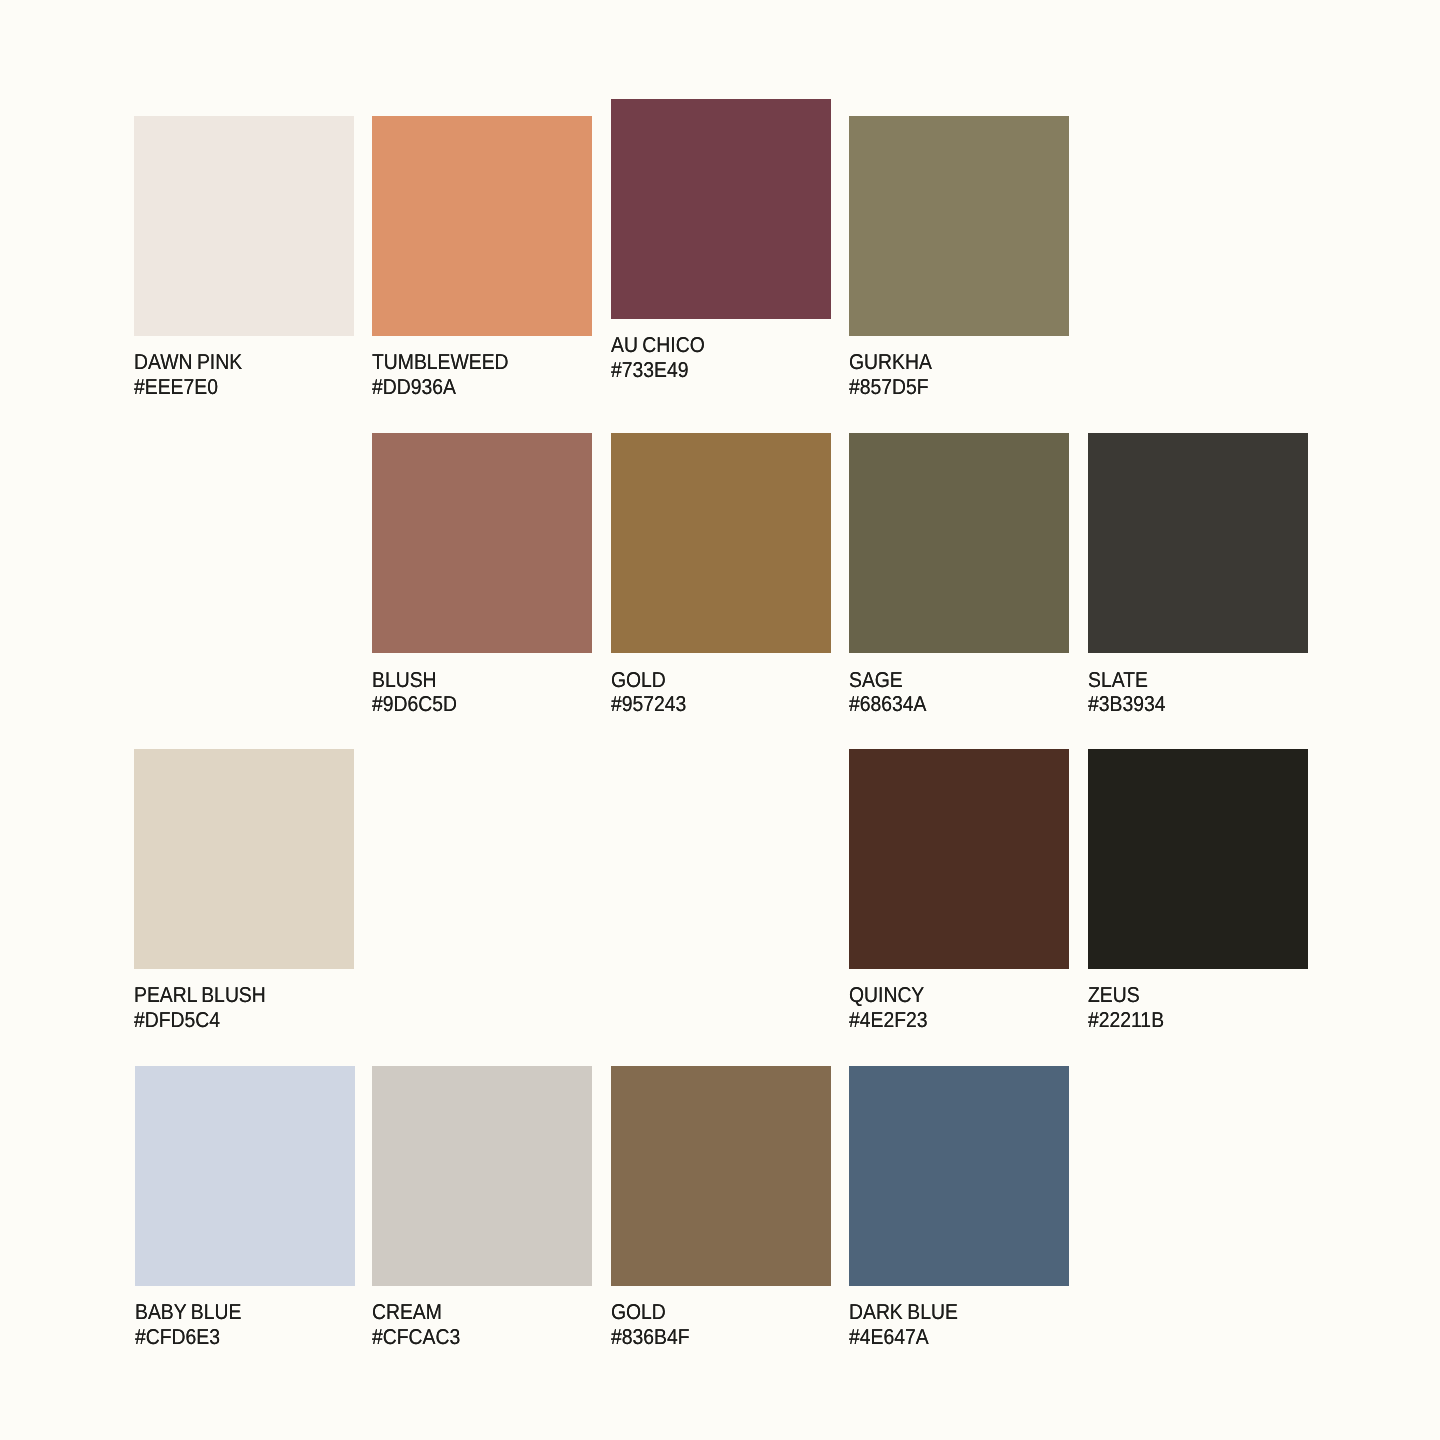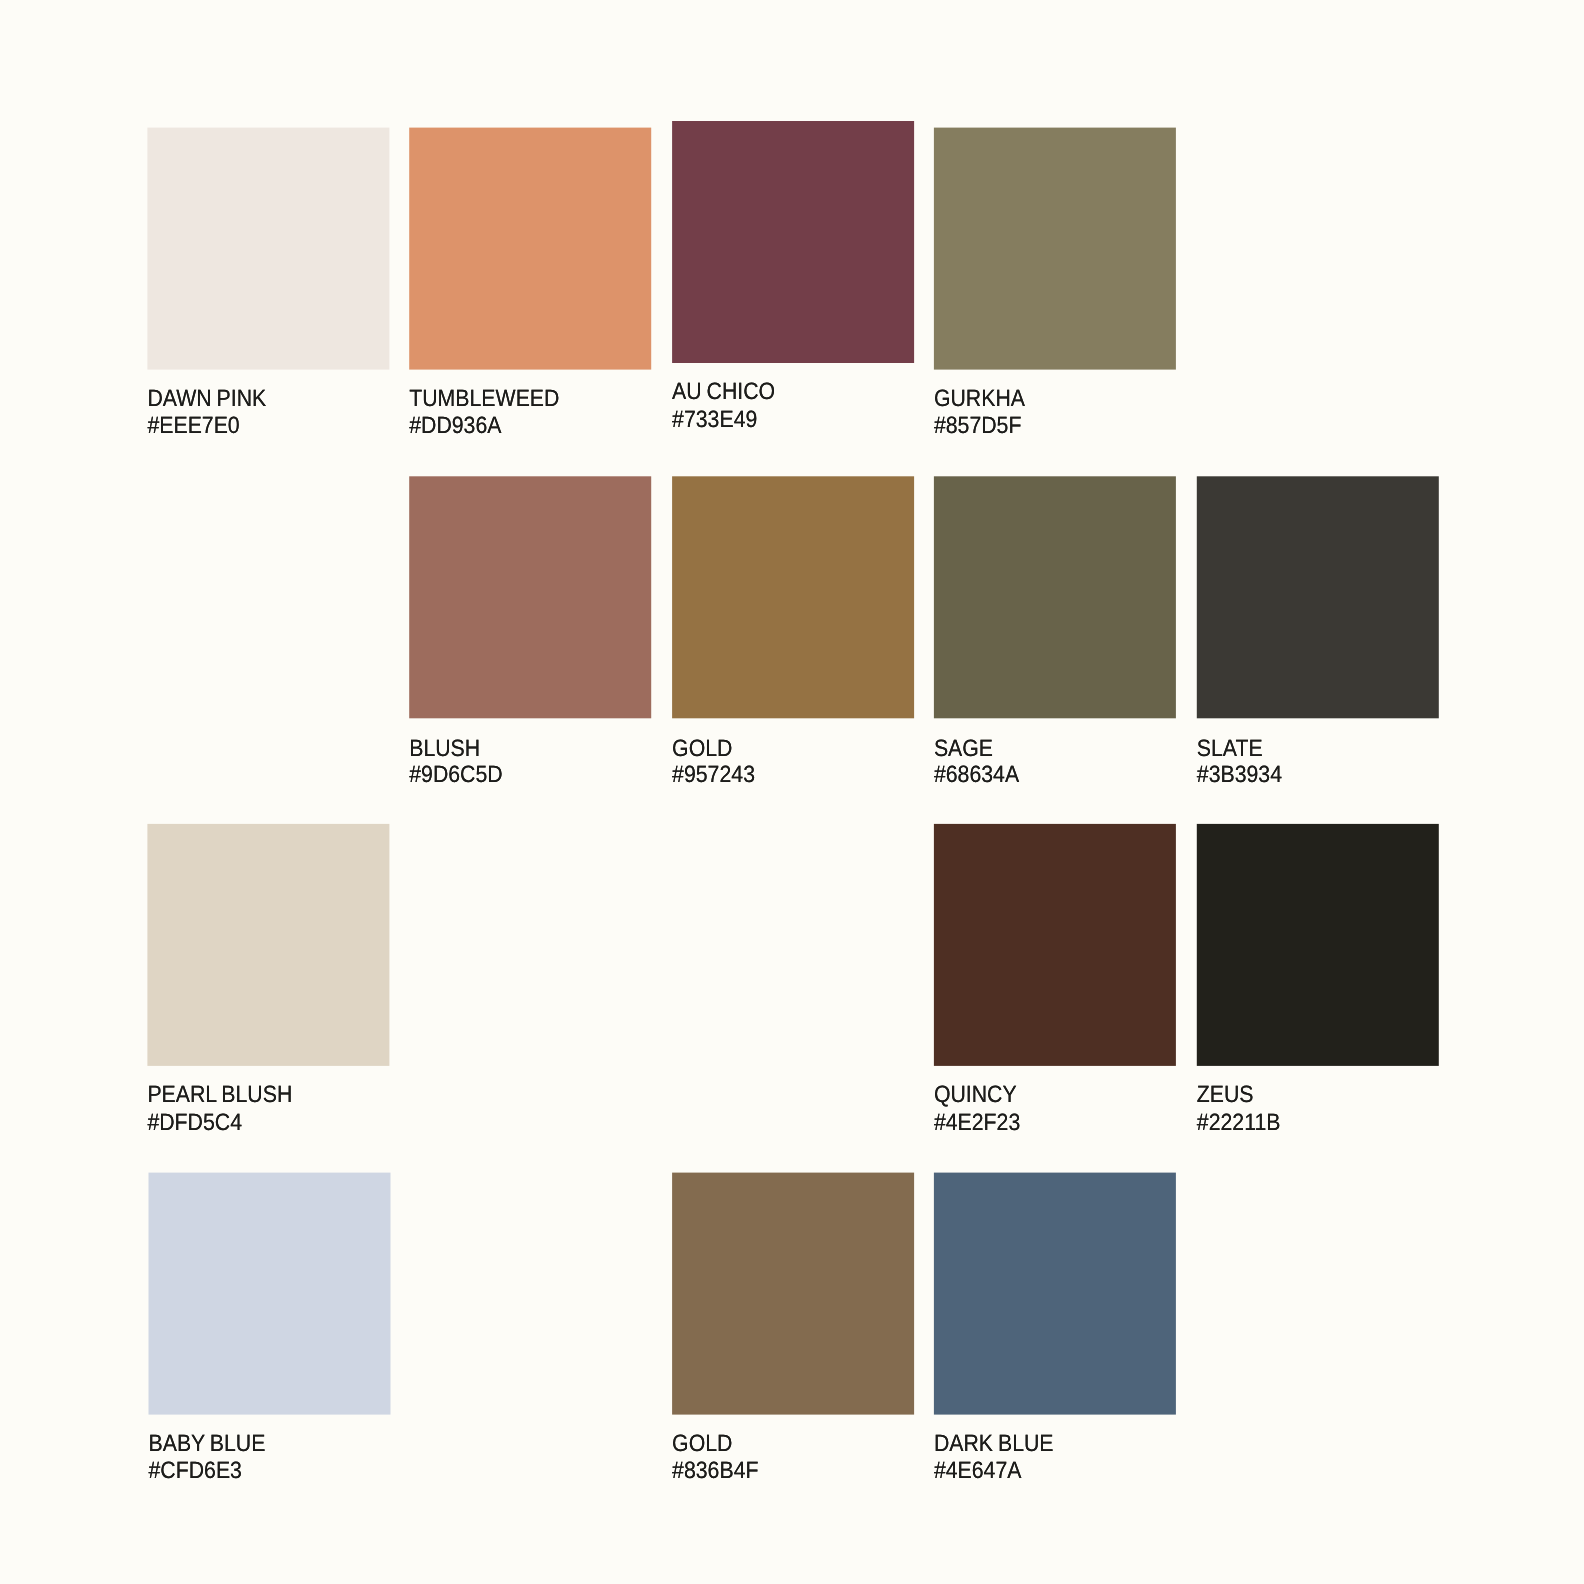--- a/index.html
+++ b/index.html
@@ -30,21 +30,21 @@
     <div class="cell r1" style="left:133.6px;top:115.8px">
       <div class="swatch" style="background-color: rgb(238, 231, 224);"></div>
       <div class="label name">DAWN PINK</div>
       <div class="label hex">#EEE7E0</div>
     </div>
     <div class="cell r1" style="left:372.2px;top:115.8px">
       <div class="swatch" style="background-color: rgb(221, 147, 106);"></div>
       <div class="label name">TUMBLEWEED</div>
       <div class="label hex">#DD936A</div>
     </div>
-    <div class="cell r1" style="left:610.8px;top:110px">
+    <div class="cell r1" style="left:610.8px;top:99px">
       <div class="swatch" style="background-color: rgb(115, 62, 73);"></div>
       <div class="label name">AU CHICO</div>
       <div class="label hex">#733E49</div>
     </div>
     <div class="cell r1" style="left:849.4px;top:115.8px">
       <div class="swatch" style="background-color: rgb(133, 125, 95);"></div>
       <div class="label name">GURKHA</div>
       <div class="label hex">#857D5F</div>
     </div>
     <div class="cell r2" style="left:372.2px;top:432.6px">
@@ -80,20 +80,25 @@
     <div class="cell r3" style="left:1088px;top:749.4px">
       <div class="swatch" style="background-color: rgb(34, 33, 27);"></div>
       <div class="label name">ZEUS</div>
       <div class="label hex">#22211B</div>
     </div>
     <div class="cell r4" style="left:135px;top:1066.2px">
       <div class="swatch" style="background-color: rgb(207, 214, 227);"></div>
       <div class="label name">BABY BLUE</div>
       <div class="label hex">#CFD6E3</div>
     </div>
+    <div class="cell r4" style="left:372.2px;top:1066.2px">
+      <div class="swatch" style="background-color: rgb(207, 202, 195);"></div>
+      <div class="label name">CREAM</div>
+      <div class="label hex">#CFCAC3</div>
+    </div>
     <div class="cell r4" style="left:610.8px;top:1066.2px">
       <div class="swatch" style="background-color: rgb(131, 107, 79);"></div>
       <div class="label name">GOLD</div>
       <div class="label hex">#836B4F</div>
     </div>
     <div class="cell r4" style="left:849.4px;top:1066.2px">
       <div class="swatch" style="background-color: rgb(78, 100, 122);"></div>
       <div class="label name">DARK BLUE</div>
       <div class="label hex">#4E647A</div>
     </div>

